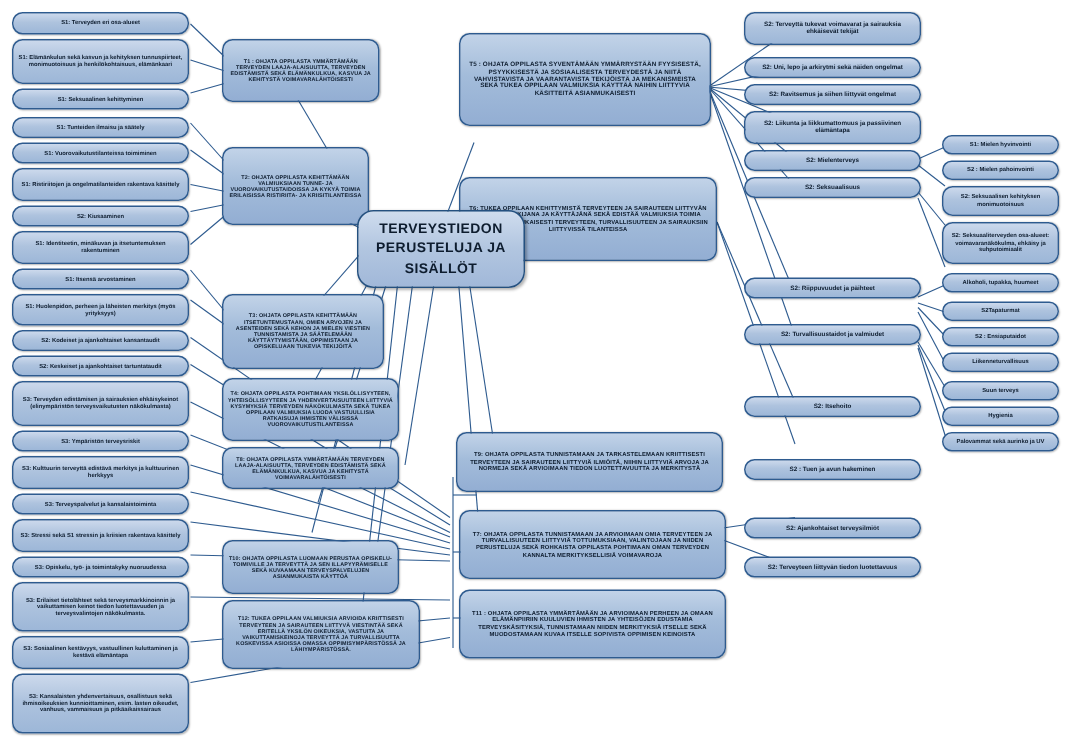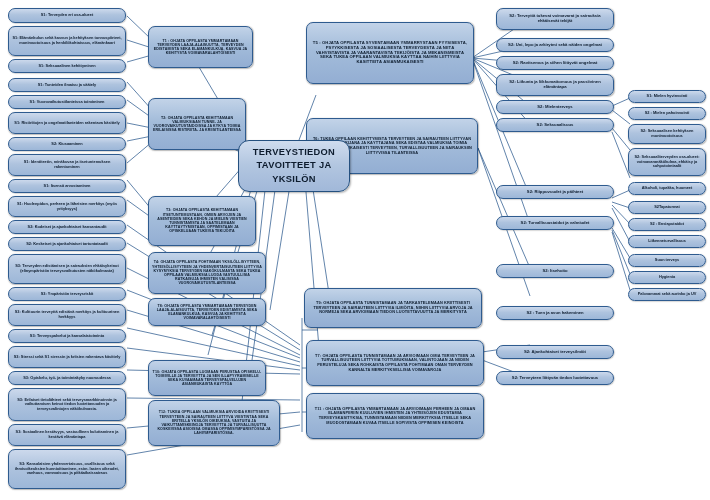--- a/index.html
+++ b/index.html
@@ -123,21 +123,21 @@
       <path d="M612,232 L630,290"></path>
 
       <path d="M302,318 L302,432"></path>
       <path d="M302,330 L318,330"></path>
       <path d="M302,368 L318,368"></path>
       <path d="M302,412 L318,412"></path>
     </g>
   </svg>
 
   <div class="node center" style="left:238px;top:140px;width:112px;height:52px;">
-    <span>TERVEYSTIEDON TAVOITTEET JA YKSILÖN</span>
+    <span>TERVEYSTIEDON PERUSTELUJA JA SISÄLLÖT</span>
   </div>
 
   <div class="node f39" style="left:8px;top:8px;width:118px;height:15px;">
     <span>S1: Terveyden eri osa-alueet</span>
     </div>
   <div class="node f39" style="left:8px;top:26px;width:118px;height:30px;">
     <span>S1: Elämänkulun sekä kasvun ja kehityksen tunnuspiirteet, monimuotoisuus ja henkilökohtaisuus, elämänkaari</span>
     </div>
   <div class="node f39" style="left:8px;top:59px;width:118px;height:14px;">
     <span>S1: Seksuaalinen kehittyminen</span>

